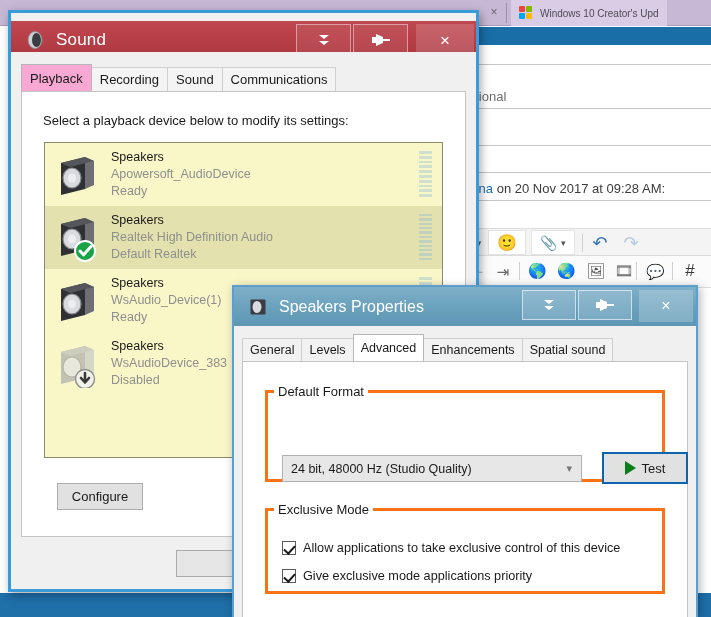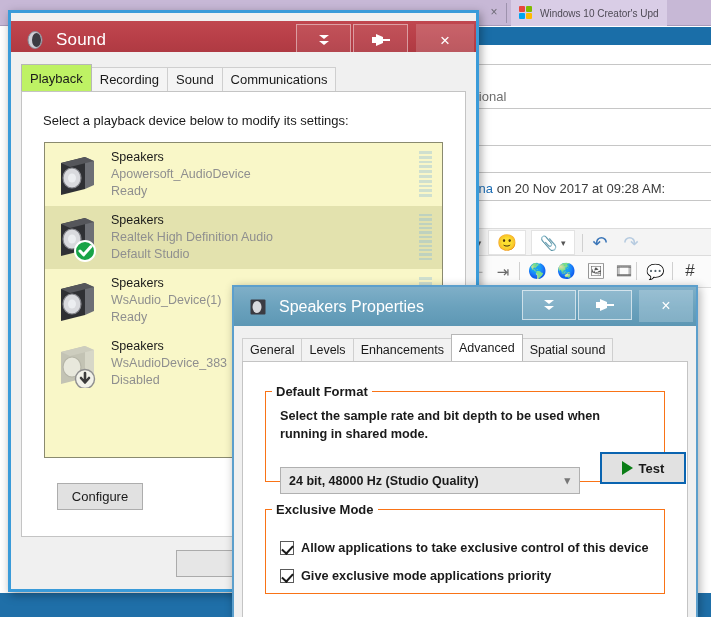--- a/index.html
+++ b/index.html
@@ -132,21 +132,21 @@
   .tabstrip {
     position: absolute; left: 10px; top: 13px; display: flex; align-items: flex-end;
     height: 26px;
   }
   .tabstrip .tab {
     height: 24px; padding: 0 8px; font-size: 13px; color: #1a1a1a;
     background: #f4f4f4; border: 1px solid #cfcfcf; border-bottom: none;
     display: flex; align-items: center; margin-right: -1px;
   }
   .tabstrip .tab.active {
-    background: #bef264; height: 27px; border-color: #b7b7b7; position: relative; z-index: 2;
+    background: #f9a8d4; height: 27px; border-color: #b7b7b7; position: relative; z-index: 2;
   }
   .tabpanel {
     position: absolute; left: 10px; right: 10px; top: 39px; bottom: 52px;
     background: #ffffff; border: 1px solid #c4c4c4;
   }
   .panel-label {
     position: absolute; left: 21px; top: 21px; font-size: 13px; color: #1a1a1a;
   }
   .device-list {
     position: absolute; left: 22px; top: 50px; right: 22px; bottom: 78px;
@@ -217,37 +217,36 @@
     display: flex; align-items: center; margin-right: -1px;
   }
   .props-tabstrip .tab.active {
     background: #ffffff; height: 27px; border-color: #b7b7b7; position: relative; z-index:2;
   }
   .props-panel {
     position: absolute; left: 8px; right: 8px; top: 35px; bottom: 0;
     background: #ffffff; border: 1px solid #c4c4c4; border-bottom: none;
   }
   fieldset.group {
-    position: absolute; border: 1px solid #f97316; margin: 0; padding: 0;
+    position: absolute; border: 3px solid #f97316; margin: 0; padding: 0;
     background: transparent;
-    font-weight: bold;
   }
   fieldset.group > legend {
     font-size: 13px; color: #1a1a1a; padding: 0 4px; margin-left: 6px;
   }
   .grp-default { left: 22px; top: 22px; right: 22px; height: 98px; }
   .grp-exclusive { left: 22px; top: 140px; right: 22px; height: 92px; }
   .grp-desc {
     position: absolute; left: 14px; top: 8px; right: 16px; font-size: 12.7px;
     color: #1a1a1a; line-height: 1.45;
   }
   .combo {
     position: absolute; left: 14px; top: 56px; width: 300px; height: 27px;
     background: #e7e7e7; border: 1px solid #b0b0b0;
-    display: flex; align-items: center; padding: 0 8px; font-size: 12.5px; color: #1a1a1a; margin-top: 12px;
+    display: flex; align-items: center; padding: 0 8px; font-size: 12.5px; color: #1a1a1a;
   }
   .combo .chev { position: absolute; right: 9px; color: #777; font-size: 11px; }
   .test-btn {
     position: absolute; left: 334px; top: 53px; width: 86px; height: 32px;
     background: #e1e1e1; border: 2px solid #0a64b0;
     display: flex; align-items: center; justify-content: center; gap: 6px;
     font-size: 13px; color: #1a1a1a;
   }
   .play-tri {
     width: 0; height: 0; border-left: 11px solid #0a7d16;
@@ -400,21 +399,21 @@
                 <polygon points="8,10 32,4 41,8 17,14" fill="#55565b"></polygon>
                 <ellipse cx="19" cy="25" rx="9" ry="10" fill="#d9dade" stroke="#85868c" stroke-width="1.2"></ellipse>
                 <ellipse cx="19" cy="25" rx="4" ry="4.6" fill="#eceef1"></ellipse>
                 <circle cx="32" cy="37" r="10" fill="#19a347" stroke="#ffffff" stroke-width="2"></circle>
                 <path d="M27 37 l3.6 3.8 L38 32.6" stroke="#ffffff" stroke-width="3" fill="none" stroke-linecap="round" stroke-linejoin="round"></path>
               </svg>
             </span>
             <span class="dev-text">
               <div class="dev-name">Speakers</div>
               <div class="dev-desc">Realtek High Definition Audio</div>
-              <div class="dev-stat">Default Studio</div>
+              <div class="dev-stat">Default Realtek</div>
             </span>
             <span class="vu active">
               <i></i>
                 <i></i>
                 <i></i>
                 <i></i>
                 <i></i>
                 <i></i>
                 <i></i>
                 <i></i>
@@ -505,30 +504,29 @@
           </svg>
         </span>
       </span>
       <span class="props-close">×</span>
     </div>
 
     <div class="props-body">
       <div class="props-tabstrip">
         <div class="tab">General</div>
         <div class="tab">Levels</div>
+        <div class="tab active">Advanced</div>
         <div class="tab">Enhancements</div>
-        <div class="tab active">Advanced</div>
         <div class="tab">Spatial sound</div>
       </div>
 
       <div class="props-panel">
 
         <fieldset class="group grp-default">
           <legend>Default Format</legend>
-          <div class="grp-desc">Select the sample rate and bit depth to be used when running in shared mode.</div>
           <div class="combo">
             <span>24 bit, 48000 Hz (Studio Quality)</span>
             <span class="chev">▾</span>
           </div>
           <div class="test-btn">
             <span class="play-tri"></span>
             <span>Test</span>
           </div>
         </fieldset>
 

